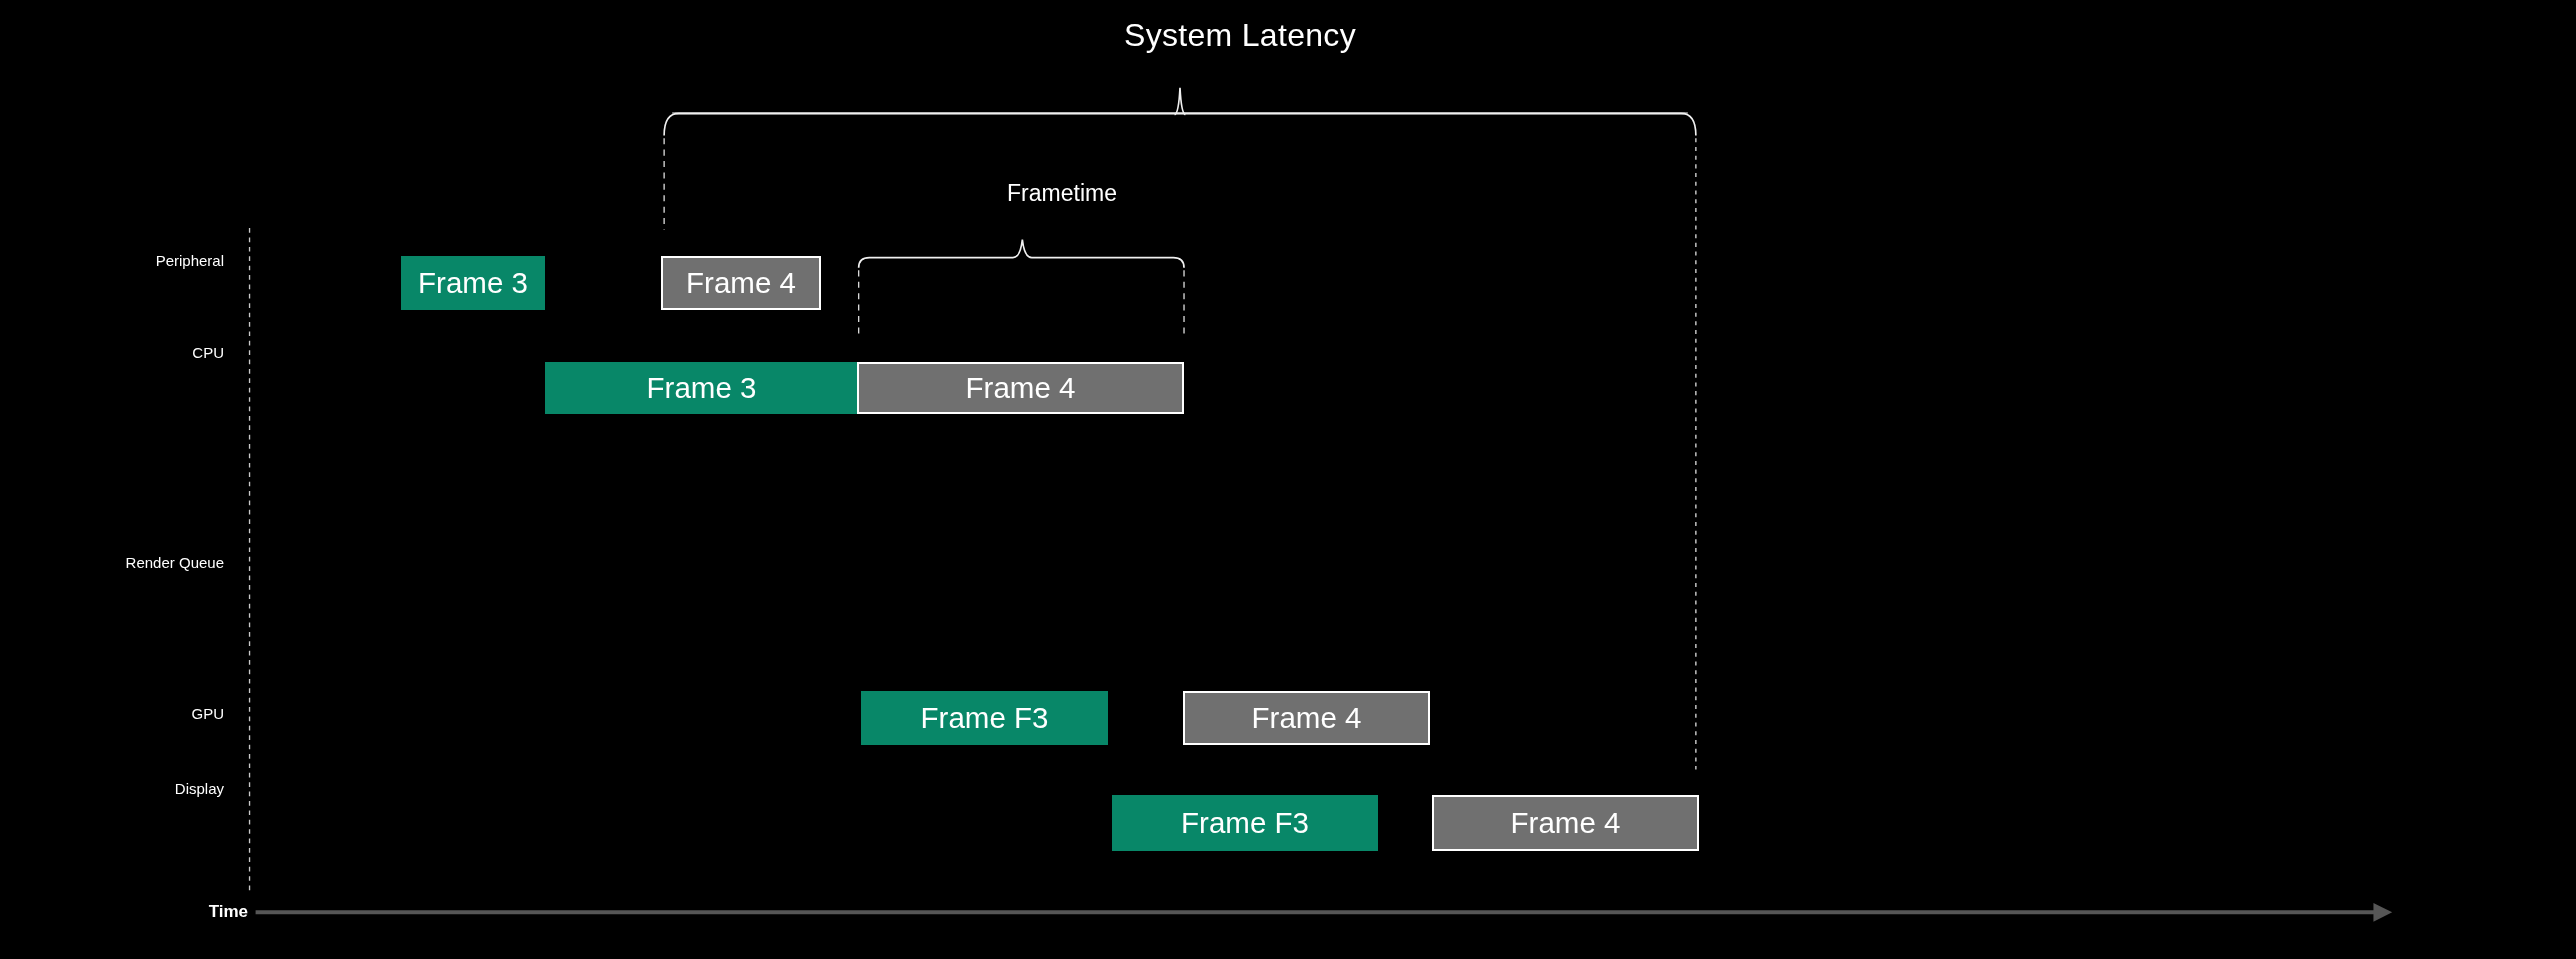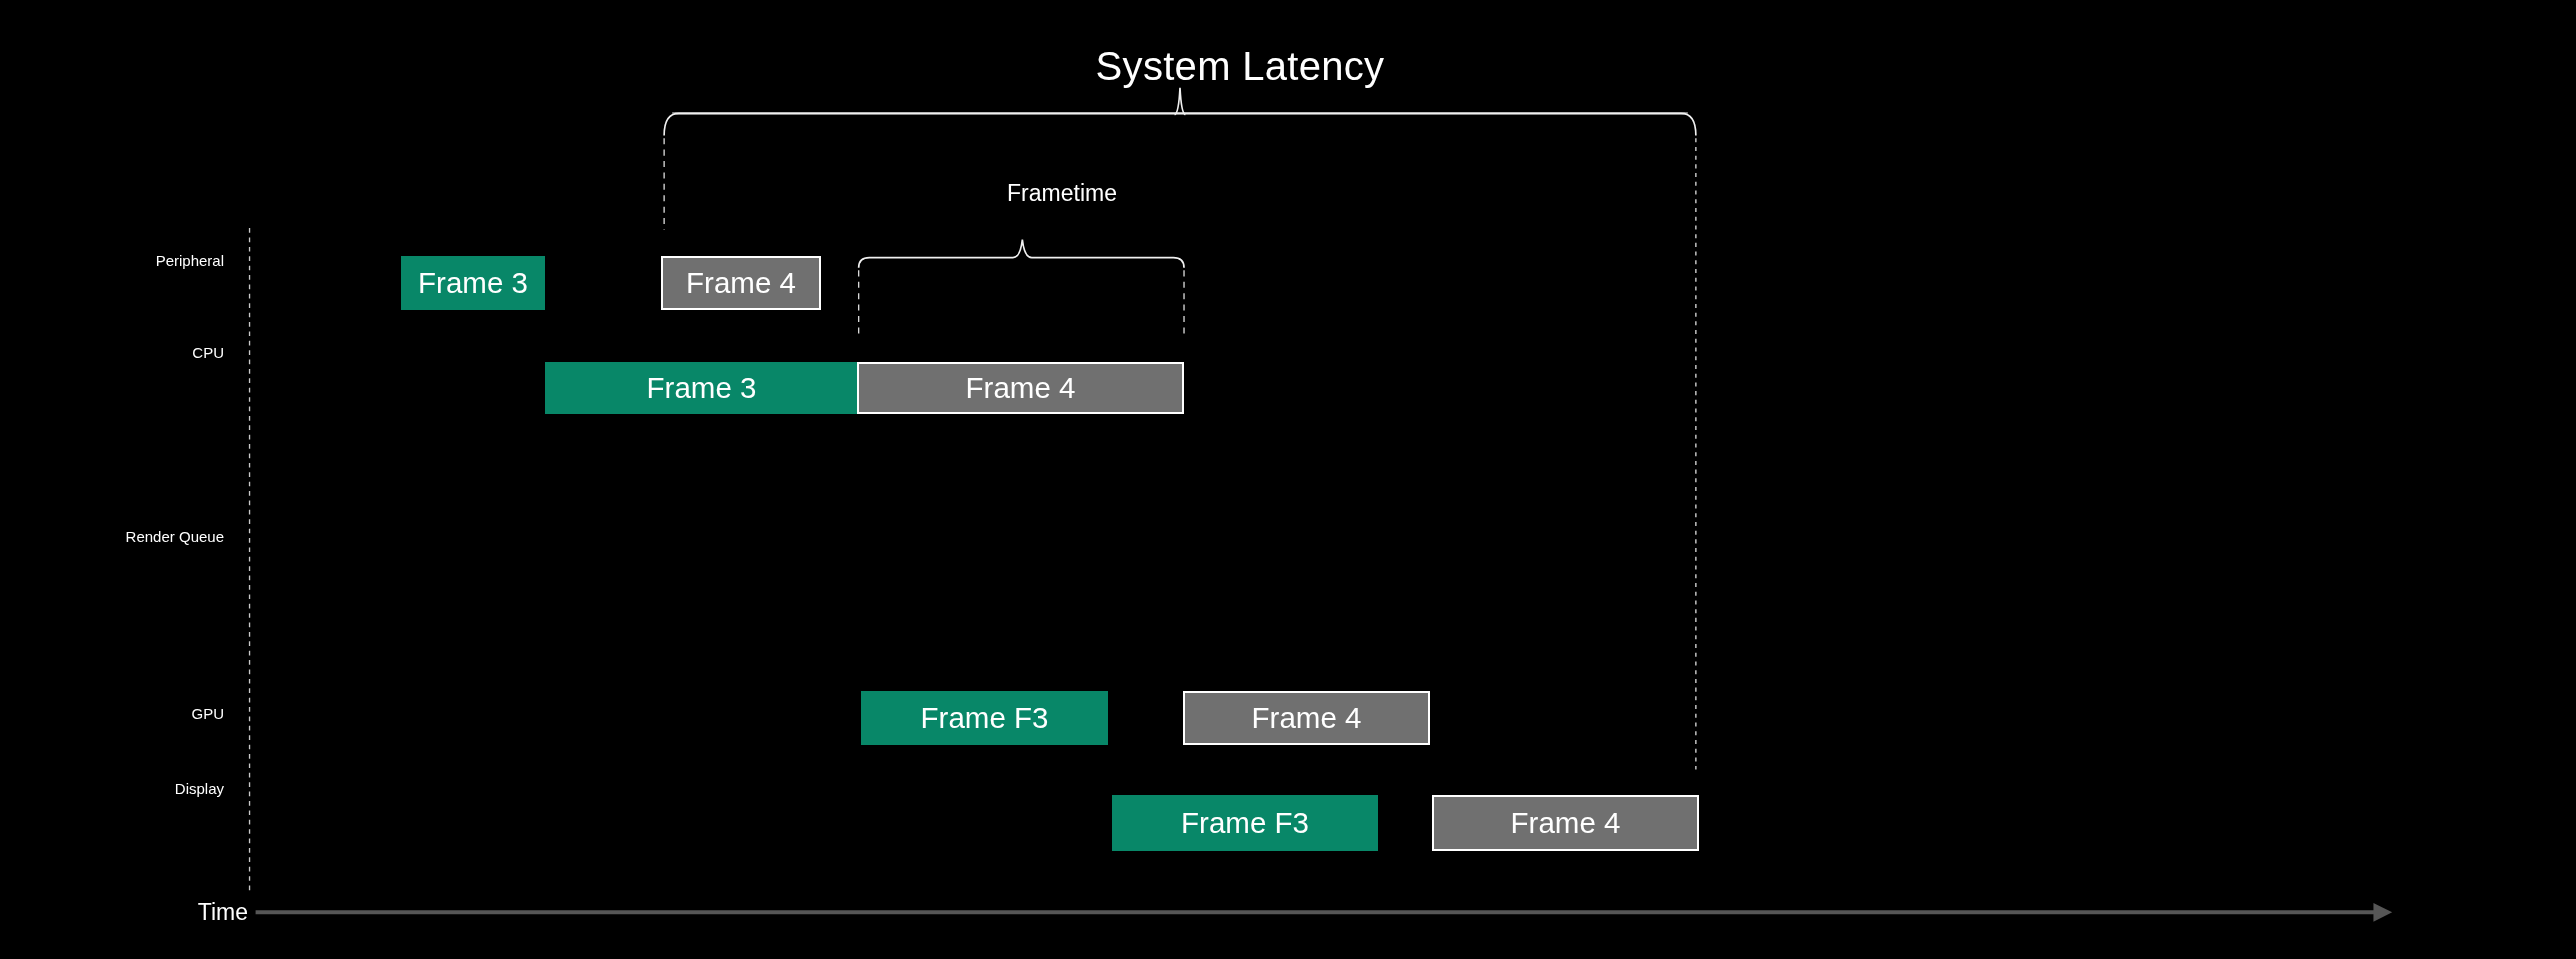--- a/index.html
+++ b/index.html
@@ -18,44 +18,45 @@
   }
   .overlay-svg {
     position: absolute;
     left: 0; top: 0;
     width: 2576px;
     height: 960px;
   }
   .diagram-title {
     position: absolute;
     left: 1240px;
-    top: 44px;
+    top: 17px;
     transform: translateX(-50%);
-    font-size: 40px;
+    font-size: 32px;
     letter-spacing: 0.3px;
     white-space: nowrap;
     color: var(--text, #fff);
   }
   .frametime-title {
     position: absolute;
     left: 1062px;
     top: 180px;
     transform: translateX(-50%);
     font-size: 23px;
     white-space: nowrap;
     color: var(--text, #fff);
   }
   .time-label {
     position: absolute;
     left: 248px;
     top: 912px;
     transform: translate(-100%, -50%);
-    font-size: 23px;
+    font-size: 17px;
     white-space: nowrap;
     color: var(--text, #fff);
+    font-weight: bold;
   }
   .row-label {
     position: absolute;
     left: 224px;
     transform: translate(-100%, -50%);
     font-size: 15px;
     white-space: nowrap;
     color: var(--text, #fff);
   }
   .bar {
@@ -122,21 +123,21 @@
       <div class="bar gray" style="left: 661px; top: 234px; width: 160px; height: 54px;">
         <span>Frame 4</span>
       </div>
       <div class="row-label" style="top: 352px;">CPU</div>
       <div class="bar green" style="left: 545px; top: 340px; width: 313px; height: 52px;">
         <span>Frame 3</span>
       </div>
       <div class="bar gray" style="left: 857px; top: 340px; width: 327px; height: 52px;">
         <span>Frame 4</span>
       </div>
-      <div class="row-label" style="top: 536px;">Render Queue</div>
+      <div class="row-label" style="top: 562px;">Render Queue</div>
       <div class="row-label" style="top: 689px; margin-top: 24px;">GPU</div>
       <div class="bar green" style="left: 861px; top: 669px; width: 247px; height: 54px;">
         <span>Frame F3</span>
       </div>
       <div class="bar gray" style="left: 1183px; top: 669px; width: 247px; height: 54px;">
         <span>Frame 4</span>
       </div>
       <div class="row-label" style="top: 788px;">Display</div>
       <div class="bar green" style="left: 1112px; top: 773px; width: 266px; height: 56px;">
         <span>Frame F3</span>

